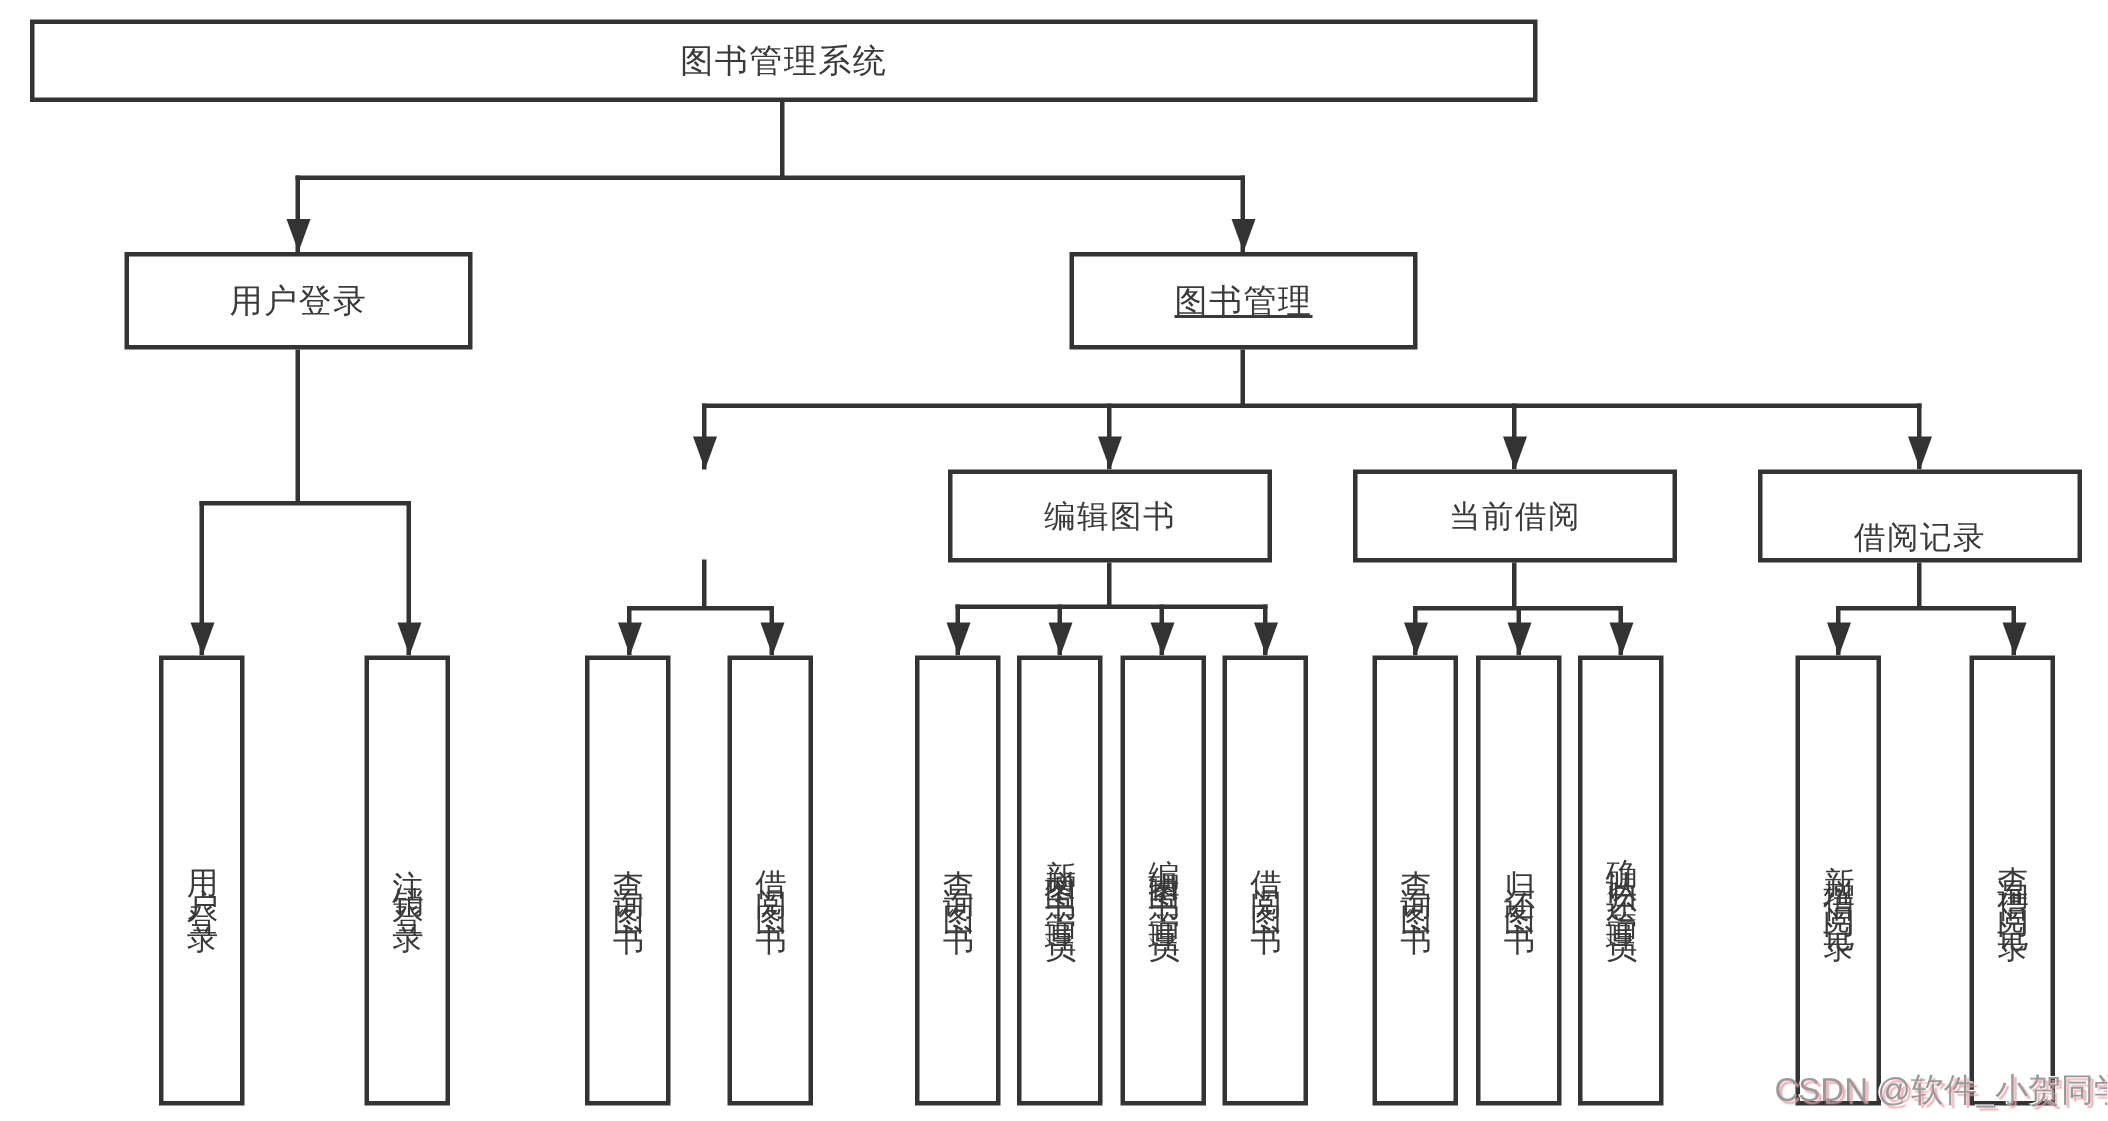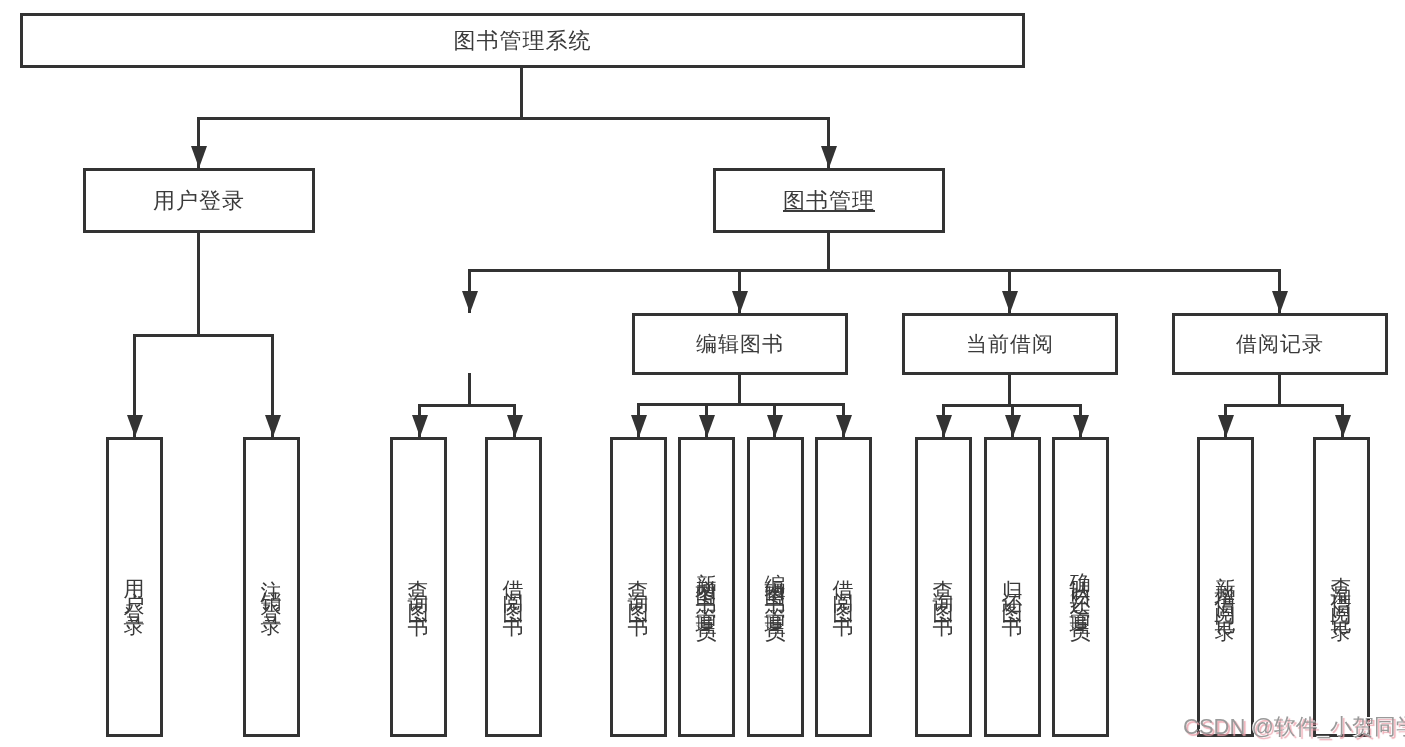--- a/index.html
+++ b/index.html
@@ -105,21 +105,21 @@
   <div class="drop" style="left:738px; top:269px; height:44px;"></div>
   <div class="drop" style="left:1008px; top:269px; height:44px;"></div>
   <div class="drop" style="left:1278px; top:269px; height:44px;"></div>
 
   <div class="node l3" style="left:632px;">
     <span>编辑图书</span>
   </div>
   <div class="node l3" style="left:902px;">
     <span>当前借阅</span>
   </div>
-  <div class="node l3" style="left:1172px;">
+  <div class="node l3" style="left:1172px;align-items:flex-end;">
     <span>借阅记录</span>
   </div>
 
   <div class="vline" style="left:468px; top:373px; height:33px;"></div>
   <div class="hline" style="left:418px; top:404px; width:98px;"></div>
   <div class="drop" style="left:418px; top:404px; height:33px;"></div>
   <div class="drop" style="left:513px; top:404px; height:33px;"></div>
 
   <div class="vline" style="left:738px; top:373px; height:32px;"></div>
   <div class="hline" style="left:637px; top:403px; width:208px;"></div>

